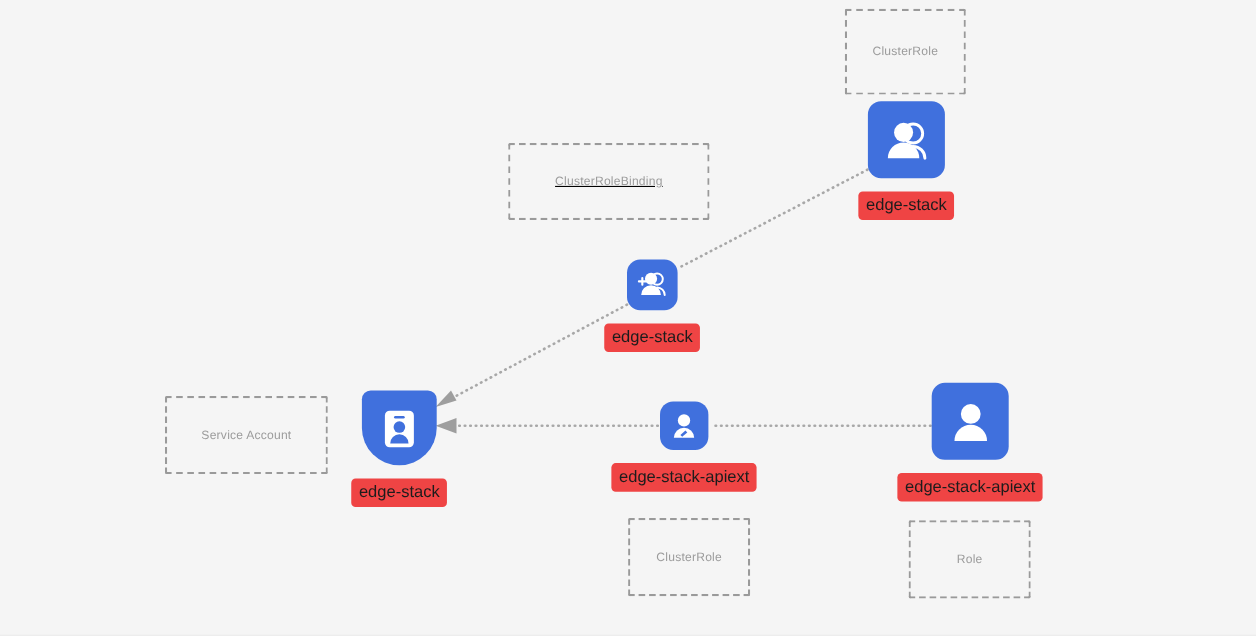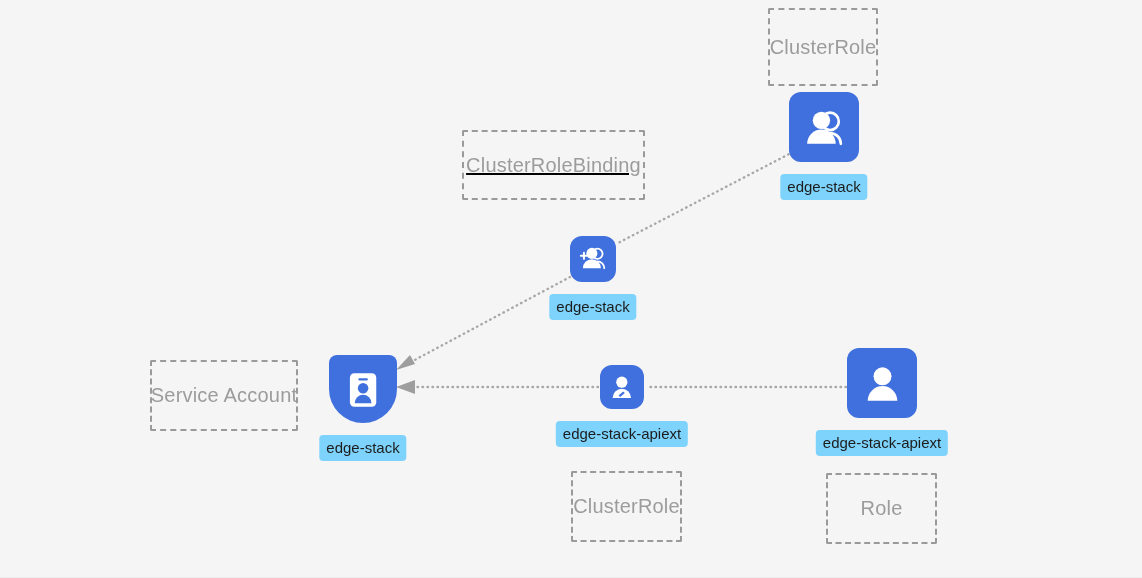--- a/index.html
+++ b/index.html
@@ -36,21 +36,21 @@
     position: absolute;
     border: 2px dashed #9a9a9a;
     border-radius: 2px;
     display: flex;
     align-items: center;
     justify-content: center;
     box-sizing: border-box;
     background: transparent;
   }
   .type-box span {
-    font-size: 20px;
+    font-size: 11px;
     color: #9c9c9c;
     letter-spacing: 0.2px;
     white-space: nowrap;
   }
   
   .node {
     position: absolute;
   }
   .node-icon {
     position: absolute;
@@ -60,21 +60,21 @@
     justify-content: center;
   }
   .node-icon.rounded {
     border-radius: 12px;
   }
   .node-icon.badge {
     border-radius: 8px 8px 34px 34px;
   }
   .node-label {
     position: absolute;
-    background: #7dd3fc;
+    background: #ef4444;
     border-radius: 4px;
     color: #1c1c1c;
     font-size: 15px;
     line-height: 1;
     padding: 5px 7px 6px 7px;
     white-space: nowrap;
     transform: translateX(-50%);
   }
 </style>
 </head>

